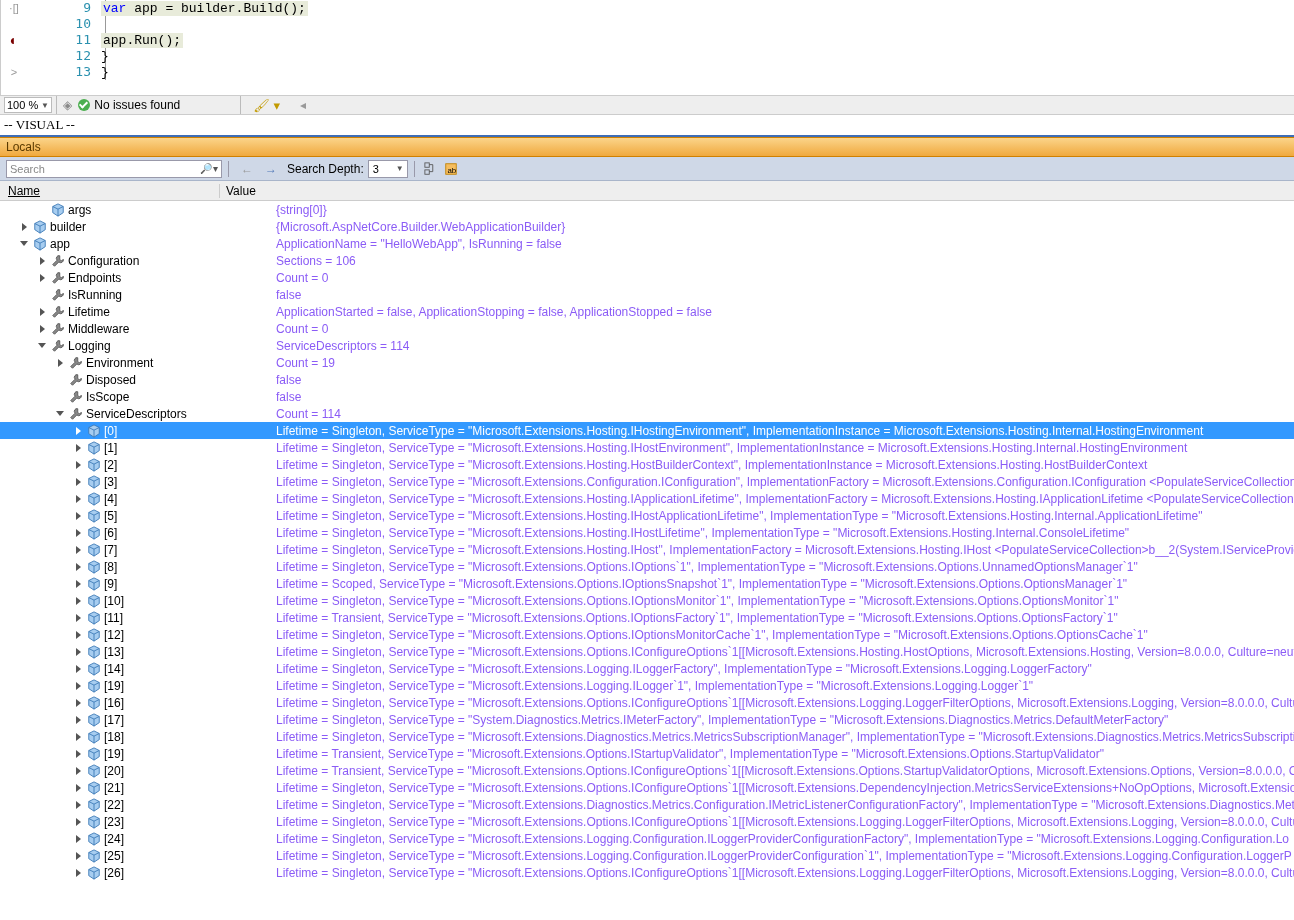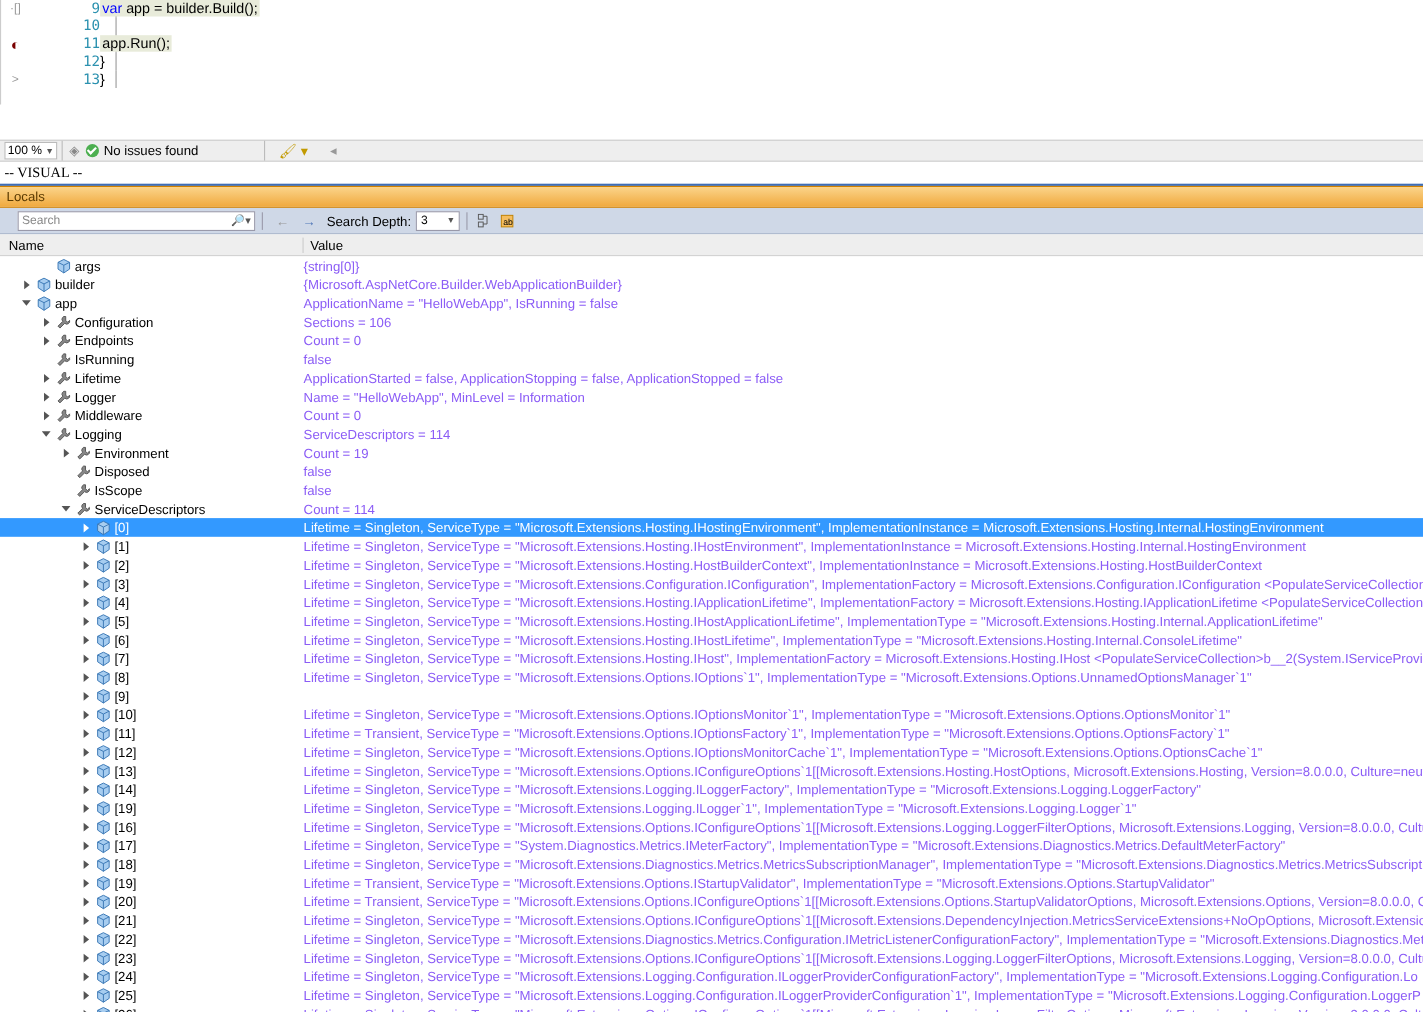--- a/index.html
+++ b/index.html
@@ -4,50 +4,50 @@
 <style>
 * { box-sizing: border-box; margin: 0; padding: 0; }
 body { font-family: "Segoe UI", Tahoma, sans-serif; font-size: 12px; background: #fff; color: #000; overflow: hidden; }
 .code-area { background: #fff; height: 95px; position: relative; border-left: 1px solid #ccc; }
 .gutter-marks { position: absolute; left: 0; top: 0; width: 26px; }
 .gm { height: 16px; display: flex; align-items: center; justify-content: center; color: #999; font-size: 11px; }
 .gm.bp { color: #7a0000; font-size: 14px; }
 .lines { position: absolute; left: 60px; top: 0; }
 .ln { height: 16px; }
 .num { display: inline-block; width: 30px; text-align: right; color: #2b91af; font-family: Consolas, monospace; font-size: 13px; }
-.code-txt { display: inline-block; font-family: Liberation Sans, sans-serif; font-size: 13px; }
+.code-txt { display: inline-block; font-family: Liberation Mono, monospace; font-size: 13px; padding-left: 10px; }
 .hl-line { background: #e8ebda; display: inline-block; padding: 0 2px; }
 .outline { position: absolute; left: 104px; top: 0; width: 12px; }
 .ol-line { border-left: 1px solid #999; height: 16px; }
 .kw { color: #0000ff; }
-.status-bar { height: 20px; background: #eee; border-top: 1px solid #ccc; border-bottom: 1px solid #ccc; display: flex; align-items: center; font-size: 12px; margin-top: 32px; }
+.status-bar { height: 20px; background: #eee; border-top: 1px solid #ccc; border-bottom: 1px solid #ccc; display: flex; align-items: center; font-size: 12px; }
 .zoom { display: flex; align-items: center; border-right: 1px solid #bbb; padding: 0 4px; height: 100%; }
 .zoom-dd { width: 48px; border: 1px solid #bbb; background: #fff; height: 16px; font-size: 11px; padding-left: 2px; display: flex; align-items: center; justify-content: space-between; }
 .zoom-dd .arr { font-size: 8px; color: #555; padding-right: 2px; }
 .status-ico { margin: 0 6px; color: #888; }
 .issues { display: flex; align-items: center; }
 .check { width: 12px; height: 12px; background: #4caf50; border-radius: 50%; position: relative; margin-right: 4px; }
 .check::after { content: ''; position: absolute; left: 3px; top: 1px; width: 3px; height: 6px; border-right: 2px solid #fff; border-bottom: 2px solid #fff; transform: rotate(45deg); }
 .ind-bar { padding: 0 10px; border-right: 1px solid #bbb; height: 100%; display: flex; align-items: center; margin-left: 40px; }
 .brush { color: #c29a00; font-size: 13px; margin-left: 12px; }
 .mode-line { font-family: Liberation Serif, serif; font-size: 13px; padding: 2px 4px; }
 .locals-hdr { background: #f5bd5e; background: linear-gradient(#fbd48a,#f0a93e); height: 20px; display: flex; align-items: center; padding: 0 6px; color: #5a3a00; font-size: 12px; border-top: 1px solid #d08000; border-bottom: 1px solid #d08000; }
-.toolbar { background: #cfd8e7; height: 24px; display: flex; align-items: center; padding: 0 16px; border-bottom: 1px solid #a9b5ca; }
+.toolbar { background: #cfd8e7; height: 24px; display: flex; align-items: center; padding: 0 6px; border-bottom: 1px solid #a9b5ca; }
 .search-box { width: 216px; height: 18px; border: 1px solid #99a; background: #fff; display: flex; align-items: center; justify-content: space-between; padding: 0 3px; color: #888; font-size: 11px; }
 .search-btn { font-size: 10px; color: #555; }
 .nav-arr { color: #999; margin: 0 6px; cursor: default; }
 .nav-arr.on { color: #5077b8; }
 .depth-lbl { margin: 11px 4px; font-size: 12px; }
 .depth-sel { border: 1px solid #99a; background: #fff; height: 18px; width: 40px; font-size: 11px; padding-left: 4px; display: flex; align-items: center; justify-content: space-between; }
 .depth-sel .arr { font-size: 8px; color: #555; padding-right: 3px; }
 .divv { width: 1px; height: 16px; background: #99a; margin: 0 6px; }
 .tb-btn { width: 18px; height: 18px; display: flex; align-items: center; justify-content: center; margin: 0 1px; }
 .tb-btn svg { width: 14px; height: 14px; }
 .cols-hdr { background: #eee; height: 20px; border-bottom: 1px solid #ccc; display: flex; align-items: center; font-size: 12px; }
-.col-name { width: 276px; padding-left: 8px; border-right: 1px solid #ccc; }
+.col-name { width: 220px; padding-left: 8px; border-right: 1px solid #ccc; text-decoration: underline; }
 .col-value { padding-left: 6px; }
 .tree { background: #fff; overflow: hidden; }
 .row { height: 17px; display: flex; align-items: center; font-size: 12px; white-space: nowrap; }
 .row.sel { background: #3399ff; color: #fff; }
 .row.sel .val { color: #fff; }
 .exp { width: 12px; height: 12px; display: inline-flex; align-items: center; justify-content: center; cursor: pointer; flex-shrink: 0; }
 .tri-r { width: 0; height: 0; border-top: 4px solid transparent; border-bottom: 4px solid transparent; border-left: 5px solid #555; }
 .tri-d { width: 0; height: 0; border-left: 4px solid transparent; border-right: 4px solid transparent; border-top: 5px solid #555; }
 .tri-r.white { border-left-color: #fff; }
 .sp { display: inline-block; flex-shrink: 0; }
@@ -250,35 +250,20 @@
       <div class="name-cell">
         <span class="sp" style="width: 36px;"></span>
         <span class="exp">
           <span class="tri-r"></span>
         </span>
         <span class="ico">
           <svg viewBox="0 0 16 16">
             <path d="M10 2 a3 3 0 0 0 -3 5 L2 12 l2 2 l5 -5 a3 3 0 0 0 5 -3 l-2 2 l-2 -2 z" fill="#888" stroke="#555"></path>
           </svg>
         </span>
-        <span class="nm">Logger</span>
-      </div>
-      <span class="val">Name = "HelloWebApp", MinLevel = Information</span>
-    </div>
-    <div class="row">
-      <div class="name-cell">
-        <span class="sp" style="width: 36px;"></span>
-        <span class="exp">
-          <span class="tri-r"></span>
-        </span>
-        <span class="ico">
-          <svg viewBox="0 0 16 16">
-            <path d="M10 2 a3 3 0 0 0 -3 5 L2 12 l2 2 l5 -5 a3 3 0 0 0 5 -3 l-2 2 l-2 -2 z" fill="#888" stroke="#555"></path>
-          </svg>
-        </span>
         <span class="nm">Middleware</span>
       </div>
       <span class="val">Count = 0</span>
     </div>
     <div class="row">
       <div class="name-cell">
         <span class="sp" style="width: 36px;"></span>
         <span class="exp">
           <span class="tri-d"></span>
         </span>
@@ -498,20 +483,21 @@
           <span class="tri-r"></span>
         </span>
         <span class="ico">
           <svg viewBox="0 0 16 16">
             <path d="M8 1 L14 4 L14 11 L8 15 L2 11 L2 4 Z" fill="#a7cdf0" stroke="#3a78b5"></path>
             <path d="M2 4 L8 7 L14 4 M8 7 L8 15" fill="none" stroke="#3a78b5"></path>
           </svg>
         </span>
         <span class="nm">[9]</span>
       </div>
+      <span class="val">Lifetime = Scoped, ServiceType = "Microsoft.Extensions.Options.IOptionsSnapshot`1", ImplementationType = "Microsoft.Extensions.Options.OptionsManager`1"</span>
     </div>
     <div class="row">
       <div class="name-cell">
         <span class="sp" style="width: 72px;"></span>
         <span class="exp">
           <span class="tri-r"></span>
         </span>
         <span class="ico">
           <svg viewBox="0 0 16 16">
             <path d="M8 1 L14 4 L14 11 L8 15 L2 11 L2 4 Z" fill="#a7cdf0" stroke="#3a78b5"></path>

